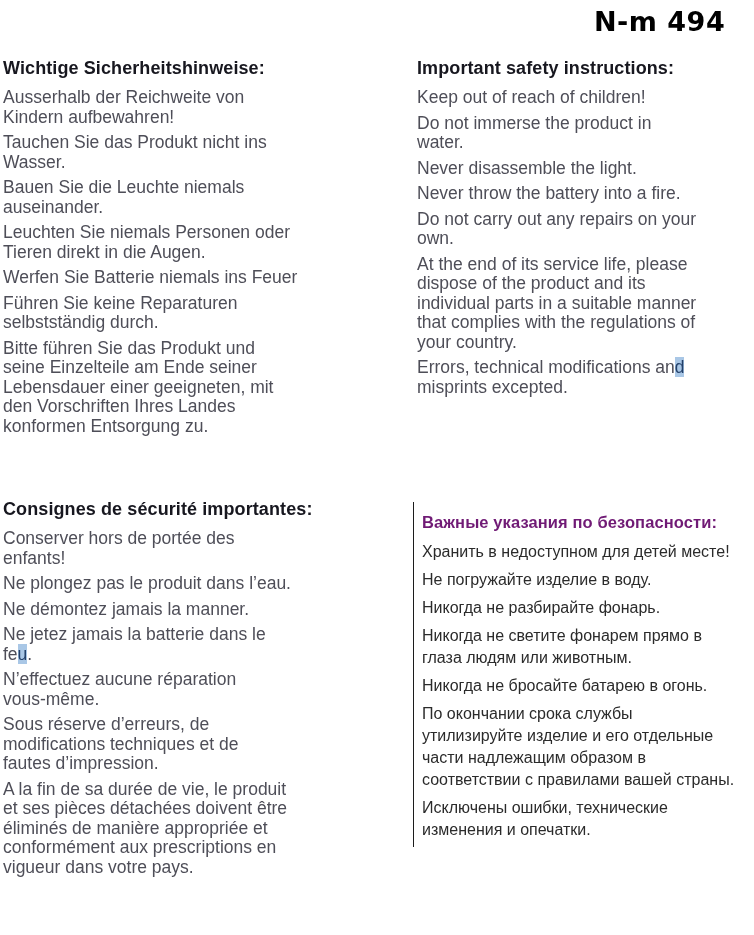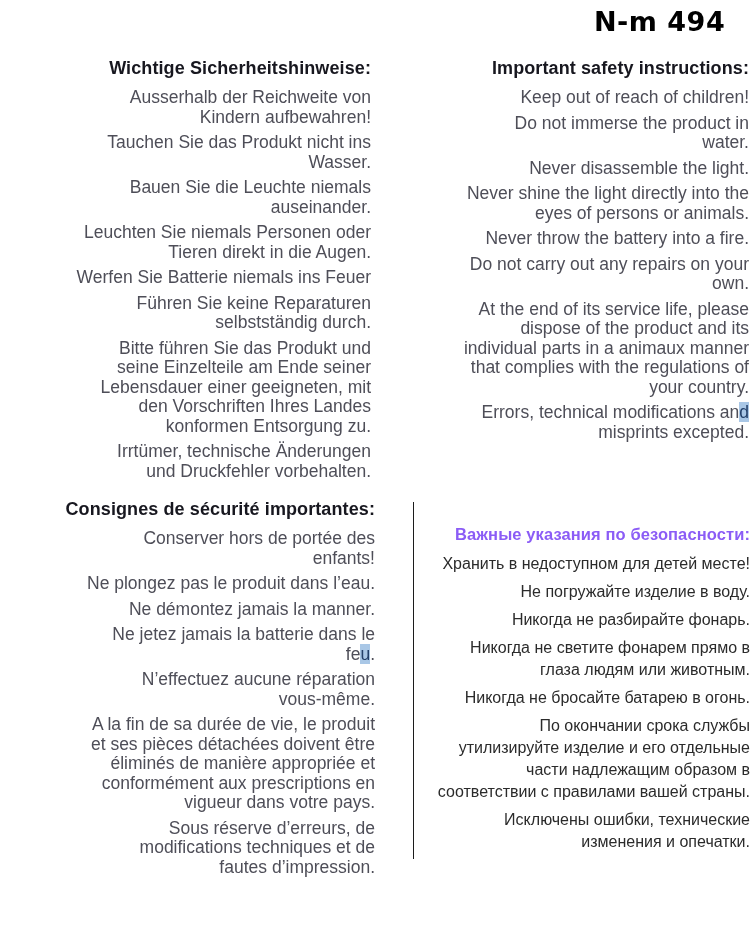--- a/index.html
+++ b/index.html
@@ -29,21 +29,20 @@
     font-size:27px;
     color:var(--title-text);
     white-space:nowrap;
     letter-spacing:0.5px;
   }
   .lang-block{
     position:absolute;
     color:var(--body-text);
     font-size:17.5px;
     line-height:19.5px;
-    text-align:right;
   }
   .lang-block h2{
     margin:0 0 9px 0;
     font-size:18px;
     line-height:22px;
     font-weight:bold;
     color:var(--heading-text);
     letter-spacing:0.1px;
   }
   .lang-block p{
@@ -59,22 +58,22 @@
     border-left:1.5px solid var(--divider);
     padding:9px 0 6px 8px;
     box-sizing:border-box;
     color:var(--russian-text);
     font-size:16px;
     line-height:22px;
   }
   .block-russian h2{
     font-size:16.5px;
     line-height:22px;
-    margin:12px 0 8px 0;
-    color:#8b5cf6;
+    margin:0 0 8px 0;
+    color:#701a75;
   }
   .block-russian p{margin:0 0 6px 0;}
   .sel{
     background:var(--selection-bg);
     color:var(--selection-letter);
   }
 </style>
 </head>
 <body>
 
@@ -93,62 +92,58 @@
     <p>Leuchten Sie niemals Personen oder
 Tieren direkt in die Augen.</p>
     <p>Werfen Sie Batterie niemals ins Feuer</p>
     <p>Führen Sie keine Reparaturen
 selbstständig durch.</p>
     <p>Bitte führen Sie das Produkt und
 seine Einzelteile am Ende seiner
 Lebensdauer einer geeigneten, mit
 den Vorschriften Ihres Landes
 konformen Entsorgung zu.</p>
-    <p>Irrtümer, technische Änderungen
-und Druckfehler vorbehalten.</p>
   </section>
 
   <section class="lang-block block-english">
     <h2>Important safety instructions:</h2>
     <p>Keep out of reach of children!</p>
     <p>Do not immerse the product in
 water.</p>
     <p>Never disassemble the light.</p>
-    <p>Never shine the light directly into the
-eyes of persons or animals.</p>
     <p>Never throw the battery into a fire.</p>
     <p>Do not carry out any repairs on your
 own.</p>
     <p>At the end of its service life, please
 dispose of the product and its
-individual parts in a animaux manner
+individual parts in a suitable manner
 that complies with the regulations of
 your country.</p>
     <p><span>Errors, technical modifications an</span><span class="sel">d</span><span>
 misprints excepted.</span></p>
   </section>
 
   <section class="lang-block block-french">
     <h2>Consignes de sécurité importantes:</h2>
     <p>Conserver hors de portée des
 enfants!</p>
     <p>Ne plongez pas le produit dans l’eau.</p>
     <p>Ne démontez jamais la manner.</p>
     <p><span>Ne jetez jamais la batterie dans le
 fe</span><span class="sel">u</span><span>.</span></p>
     <p>N’effectuez aucune réparation
 vous-même.</p>
+    <p>Sous réserve d’erreurs, de
+modifications techniques et de
+fautes d’impression.</p>
     <p>A la fin de sa durée de vie, le produit
 et ses pièces détachées doivent être
 éliminés de manière appropriée et
 conformément aux prescriptions en
 vigueur dans votre pays.</p>
-    <p>Sous réserve d’erreurs, de
-modifications techniques et de
-fautes d’impression.</p>
   </section>
 
   <section class="lang-block block-russian">
     <h2>Важные указания по безопасности:</h2>
     <p>Хранить в недоступном для детей месте!</p>
     <p>Не погружайте изделие в воду.</p>
     <p>Никогда не разбирайте фонарь.</p>
     <p>Никогда не светите фонарем прямо в
 глаза людям или животным.</p>
     <p>Никогда не бросайте батарею в огонь.</p>

